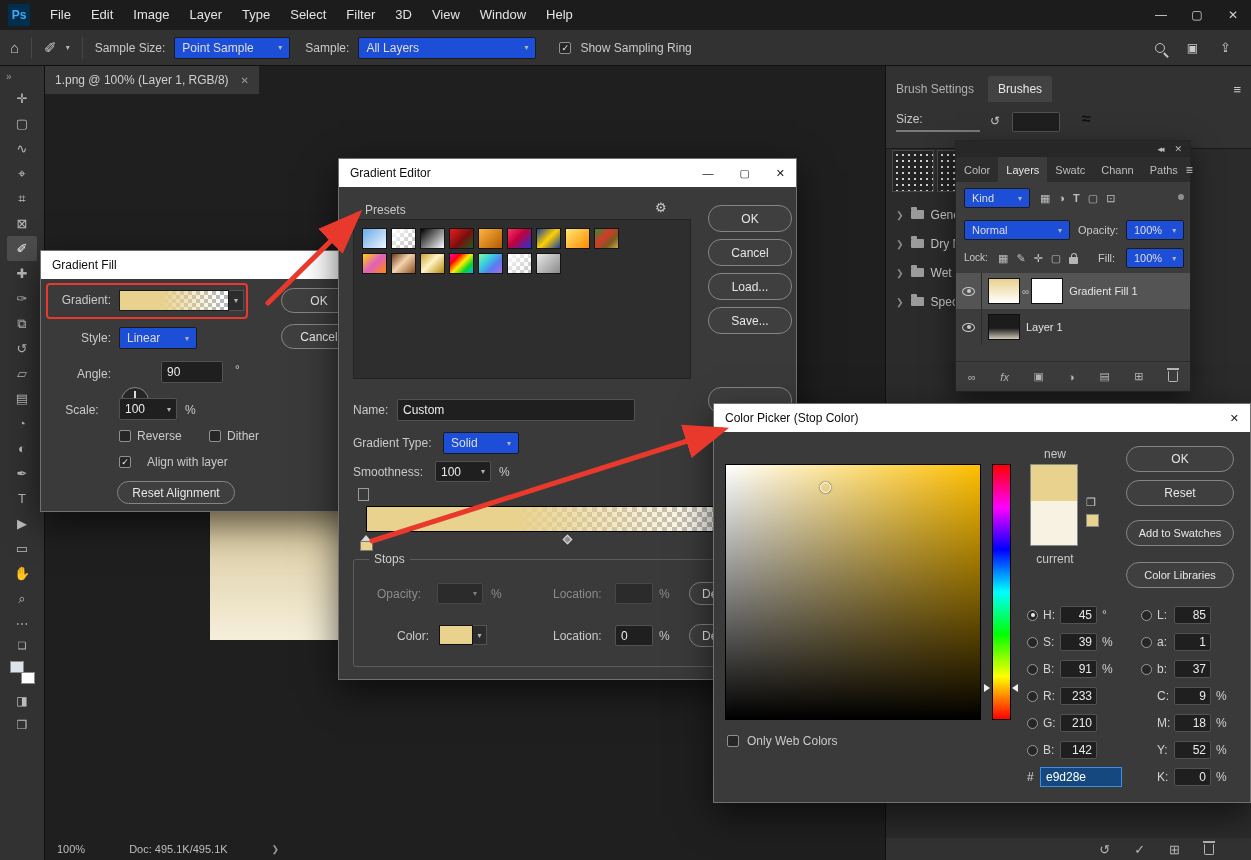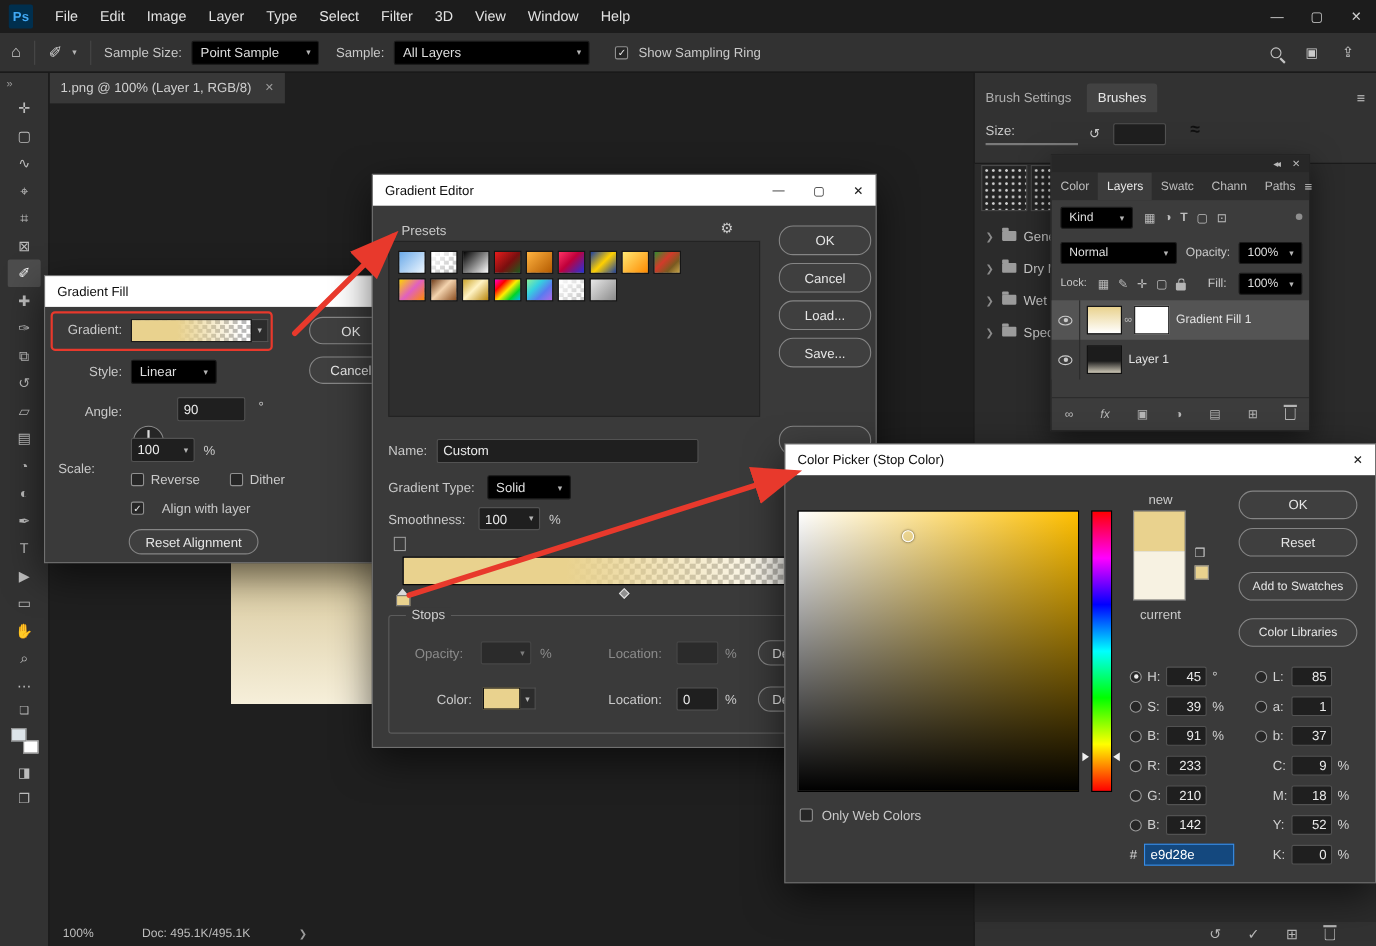--- a/index.html
+++ b/index.html
@@ -12,21 +12,21 @@
 .ps-logo{width:22px;height:22px;margin:0 10px 0 8px;background:#002f4e;color:#41a9f5;font-weight:bold;font-size:12px;display:flex;align-items:center;justify-content:center;border-radius:2px}
 .menu-item{padding:0 10px;font-size:13px;color:#e3e3e3;line-height:30px}
 .win-controls{margin-left:auto;display:flex}
 .win-btn{width:36px;text-align:center;color:#cfcfcf;font-size:12px;line-height:30px}
 
 #options{position:absolute;left:0;top:30px;width:100%;height:36px;background:#323232;border-bottom:1px solid #101010;display:flex;align-items:center;gap:9px;padding:0 10px;z-index:3}
 .sep{width:1px;height:22px;background:#474747;margin:0 3px}
 .opt-icon{color:#c9c9c9;font-size:15px}
 .caret{display:inline-flex;color:#b5b5b5;font-size:8px}
 .caret::after{content:"▾"}
-.dd{background:#000000;border:1px solid #1b1b1b;border-radius:2px;height:22px;display:flex;align-items:center;padding:0 7px;color:#dedede;font-size:12px}
+.dd{background:#1d4ed8;border:1px solid #1b1b1b;border-radius:2px;height:22px;display:flex;align-items:center;padding:0 7px;color:#dedede;font-size:12px}
 .dd .caret{margin-left:auto;padding-left:10px}
 .lbl{color:#c9c9c9;font-size:12px}
 .dim{color:#8b8b8b}
 .cb{width:12px;height:12px;border:1px solid #909090;background:#262626;border-radius:2px;display:inline-flex;align-items:center;justify-content:center;color:#efefef;font-size:9px;flex:none}
 .cb.checked::after{content:"✓"}
 
 #toolbar{position:absolute;left:0;top:66px;width:45px;height:794px;background:#323232;border-right:1px solid #101010;display:flex;flex-direction:column;align-items:center;z-index:2}
 #toolbar .expand{color:#9a9a9a;font-size:10px;margin:5px 0 4px;align-self:flex-start;padding-left:6px}
 .tool{width:30px;height:25px;display:flex;align-items:center;justify-content:center;color:#bcbcbc;font-size:13px;border-radius:2px;flex:none}
 .tool.selected{background:#4d4d4d;color:#fff}
@@ -396,21 +396,21 @@
     <div class="btn r" style="left:240px;top:73px;width:76px;height:25px">Cancel</div>
     <span class="lbl r" style="left:12px;top:80px;width:58px;text-align:right">Style:</span>
     <div class="dd r" style="left:78px;top:76px;width:78px">
       <span>Linear</span>
         <span class="caret"></span>
     </div>
     <span class="lbl r" style="left:12px;top:116px;width:58px;text-align:right">Angle:</span>
     <div class="dial r" style="left:80px;top:108px"></div>
     <div class="inp r" style="left:120px;top:110px;width:62px;height:22px">90</div>
     <span class="lbl r" style="left:194px;top:112px">°</span>
-    <span class="lbl r" style="left:12px;top:168px;width:58px;text-align:left">Scale:</span>
+    <span class="lbl r" style="left:12px;top:152px;width:58px;text-align:center">Scale:</span>
     <div class="inp r" style="left:78px;top:147px;width:58px;height:22px">
       <span>100</span>
         <span class="caret"></span>
     </div>
     <span class="lbl r" style="left:144px;top:152px">%</span>
     <div class="r flex" style="left:78px;top:178px;gap:6px">
       <span class="cb"></span>
       <span class="lbl">Reverse</span>
     </div>
     <div class="r flex" style="left:168px;top:178px;gap:6px">

